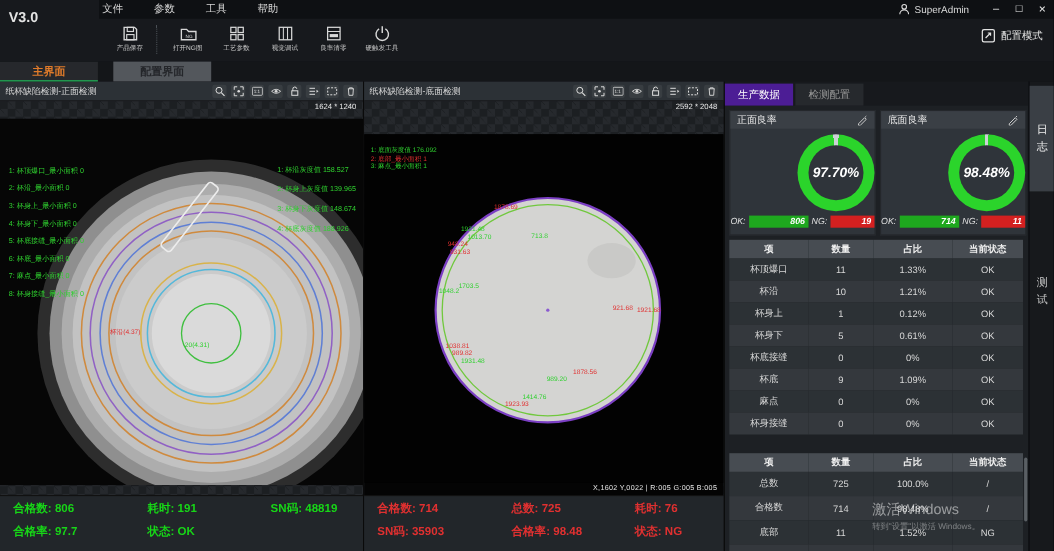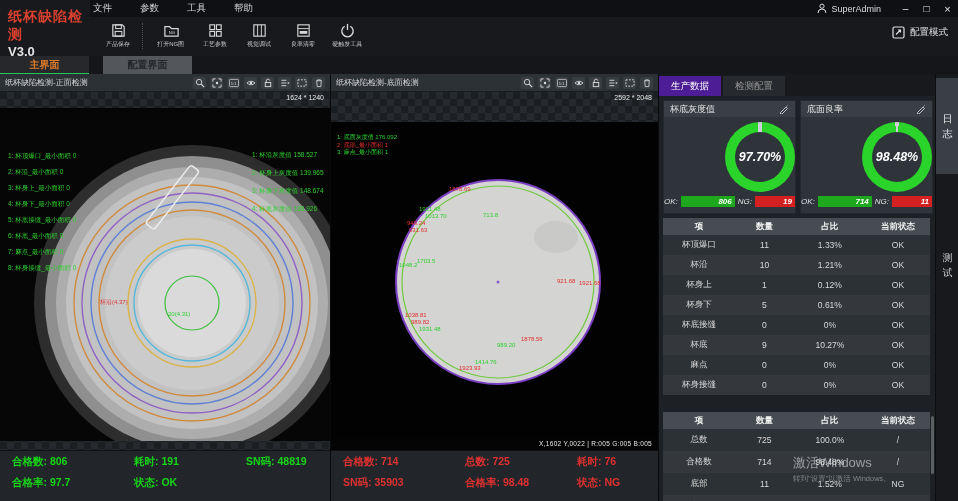--- a/index.html
+++ b/index.html
@@ -116,21 +116,20 @@
   .watermark { position:absolute; left:793px; top:454px; z-index:50; pointer-events:none; }
   .watermark .w1 { font-size:13px; color:rgba(255,255,255,0.50); }
   .watermark .w2 { font-size:7.5px; color:rgba(255,255,255,0.38); margin-top:2px; }
 </style>
 </head>
 <body>
 
 <div class="app">
 
   <div class="titleblock">
-    <div class="app-title-cn">纸杯缺陷检测</div>
     <div class="app-version">V3.0</div>
   </div>
 
   <div class="menubar">
     <div id="menu">
         <span class="mitem">文件</span>
         <span class="mitem">参数</span>
         <span class="mitem">工具</span>
         <span class="mitem">帮助</span>
       </div>
@@ -422,21 +421,21 @@
 
     <aside class="panel">
       <div class="ptabs">
         <div class="ptab active">生产数据</div>
         <div class="ptab inactive">检测配置</div>
       </div>
 
       <div class="cards">
         <div class="card">
           <div class="chead">
-            <span class="ctitle">杯底灰度值</span>
+            <span class="ctitle">正面良率</span>
             <svg viewBox="0 0 10 10">
               <path d="M1.5 8.5 l5.5-5.5 1.5 1.5 -5.5 5.5 H1.5 z M7.5 2.5 l1-1" fill="none" stroke="#cfcfcf" stroke-width="0.9"></path>
             </svg>
           </div>
           <div class="cbody">
             <div class="donut" style="background: conic-gradient(from -4.14deg, rgb(204, 209, 213) 0deg, rgb(204, 209, 213) 8.28deg, rgb(43, 212, 43) 8.28deg, rgb(43, 212, 43) 360deg);">
               <span class="gval">97.70%</span>
             </div>
             <div class="okng">
               <span>OK:</span>
@@ -509,21 +508,21 @@
             </tr>
             <tr>
               <td>杯底接缝</td>
               <td>0</td>
               <td>0%</td>
               <td>OK</td>
             </tr>
             <tr>
               <td>杯底</td>
               <td>9</td>
-              <td>10.27%</td>
+              <td>1.09%</td>
               <td>OK</td>
             </tr>
             <tr>
               <td>麻点</td>
               <td>0</td>
               <td>0%</td>
               <td>OK</td>
             </tr>
             <tr>
               <td>杯身接缝</td>

